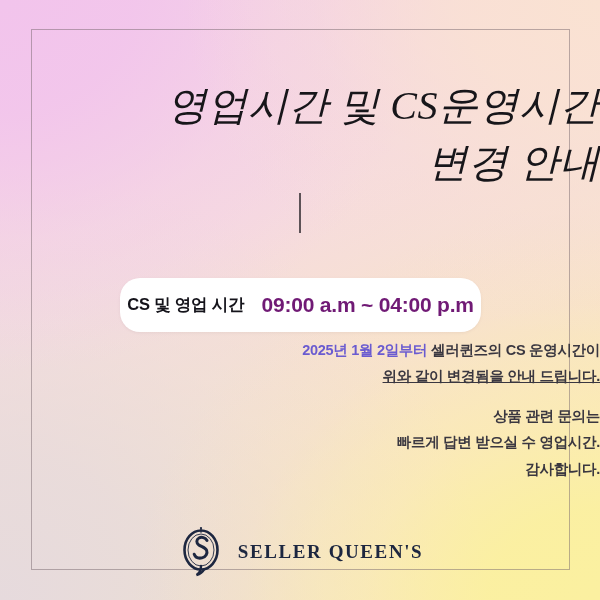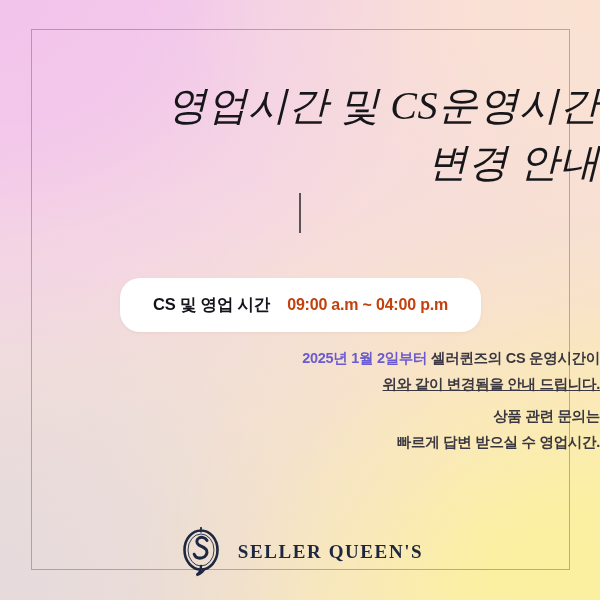--- a/index.html
+++ b/index.html
@@ -94,38 +94,37 @@
     box-shadow: 0 1px 3px rgba(140,110,120,0.10);
     margin-top: 8px;
   }
   .pill-label {
     font-size: 16.5px;
     font-weight: 700;
     color: #14131a;
     letter-spacing: -0.2px;
   }
   .pill-time {
-    font-size: 16px;
-    font-weight: 700;
-    color: #c2410c;
+    font-size: 21px;
+    font-weight: 700;
+    color: #701a75;
     letter-spacing: -0.2px;
   }
 
   
   .notice {
     position: absolute;
     left: 0;
     right: 0;
     top: 338px;
     font-size: 14.5px;
     font-weight: 700;
     line-height: 1.78;
     color: #3a3740;
     letter-spacing: -0.3px;
-    margin-top: 8px;
   }
   .notice .hl {
     color: #6a5bd0;
     font-weight: 700;
   }
   .notice-line2 {
     display: block;
     text-decoration: underline;
   }
 
@@ -190,20 +189,21 @@
     </div>
 
     <div class="notice">
       <span><span class="hl">2025년 1월 2일부터</span><span> 셀러퀸즈의 CS 운영시간이</span></span>
       <span class="notice-line2">위와 같이 변경됨을 안내 드립니다.</span>
     </div>
 
     <div class="message">
       <span>상품 관련 문의는</span>
       <span>빠르게 답변 받으실 수 영업시간.</span>
+      <span>감사합니다.</span>
     </div>
 
     <div class="brand">
       <svg class="brand-mark" viewBox="0 0 48 52" aria-hidden="true">
 
         <ellipse cx="24" cy="24" rx="16.5" ry="19.5" fill="none" stroke="#1d2740" stroke-width="2.6"></ellipse>
         <ellipse cx="24" cy="24" rx="13" ry="16" fill="none" stroke="#1d2740" stroke-width="0.9"></ellipse>
 
         <path d="M24 40 C24 45, 22 47.5, 19.5 49 C22.5 48.2, 25.5 46.5, 27 43.5" fill="none" stroke="#1d2740" stroke-width="2.4" stroke-linecap="round"></path>
 

